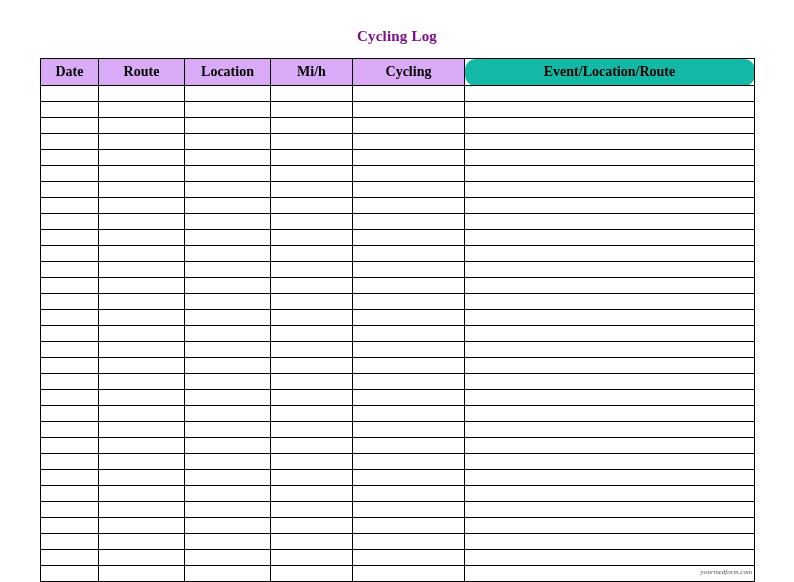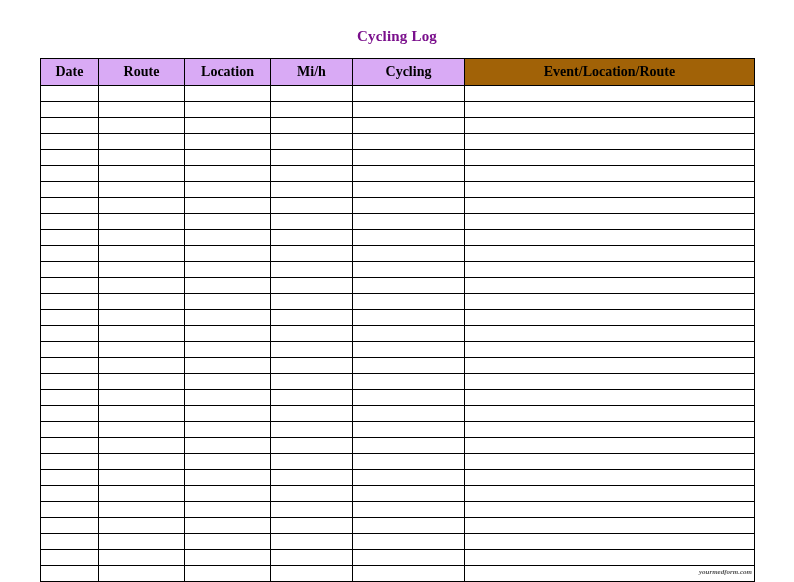--- a/index.html
+++ b/index.html
@@ -50,42 +50,42 @@
     height: 26px;
     font-size: 14px;
     font-weight: bold;
     color: #000000;
     text-align: center;
     vertical-align: middle;
     background: #d9aaf5;
     font-family: Liberation Serif, serif;
   }
   table.log thead th.wide {
-    background: #a16207;
+    background: #14b8a6;
+    border-radius: 11px;
   }
   table.log tbody td {
     height: 15px;
     background: #ffffff;
   }
   .col-date { width: 58px; }
   .col-time { width: 86px; }
   .col-distance { width: 86px; }
   .col-mih { width: 82px; }
   .col-weather { width: 112px; }
   .col-event { width: 290px; }
 
   .footer {
     position: absolute;
     right: 42px;
     bottom: 6px;
     font-size: 7px;
     color: #555555;
     font-family: "Liberation Serif", serif;
     font-style: italic;
-    font-weight: bold;
   }
 </style>
 </head>
 <body>
 
 <div class="page">
 
   <h1 class="title">Cycling Log</h1>
 
   <div class="table-wrap">

